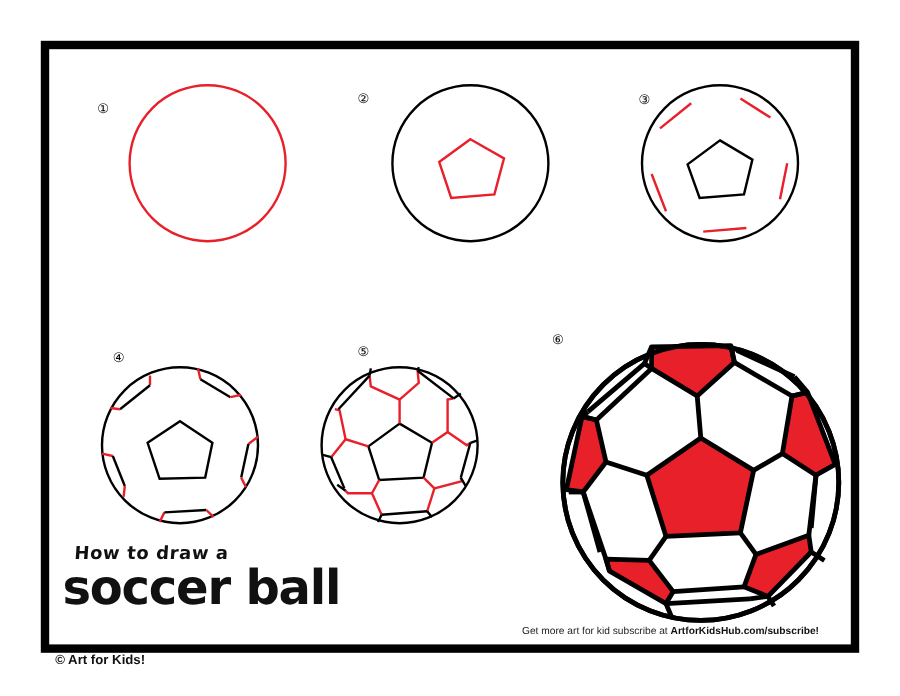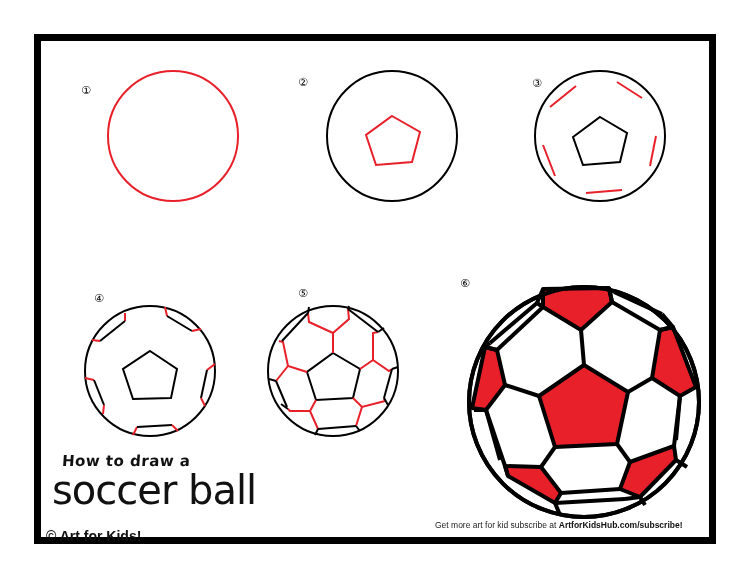--- a/index.html
+++ b/index.html
@@ -1,21 +1,21 @@
 <!DOCTYPE html>
 <html><head>
 <meta charset="utf-8">
 <style>
   html, body { margin:0; padding:0; background:#ffffff; }
   body { width:750px; height:580px; position:relative; overflow:hidden; font-family:"Liberation Sans", sans-serif; }
   .frame { position:absolute; left:34px; top:34px; width:682px; height:510px; border:7px solid #000; box-sizing:border-box; background:#fff; }
   svg.art { position:absolute; left:0; top:0; }
   .title-small { position:absolute; left:62px; top:452px; font-size:15px; font-weight:bold; color:#111; font-family:"DejaVu Sans", sans-serif; letter-spacing:0.5px; transform:skewX(-4deg); }
-  .title-big { position:absolute; left:52px; top:468px; font-size:40px; font-weight:normal; color:#111; font-family:"DejaVu Sans", sans-serif; letter-spacing:-1px; line-height:44px; }
-  .copyright { position:absolute; left:46px; top:528px; font-size:14px; font-weight:bold; color:#111; }
+  .title-big { position:absolute; left:52px; top:468px; font-size:40px; font-weight:bold; color:#111; font-family:"DejaVu Sans", sans-serif; letter-spacing:-1px; line-height:44px; }
+  .copyright { position:absolute; left:46px; top:544px; font-size:11px; font-weight:bold; color:#111; }
   .footer { position:absolute; left:435px; top:520px; font-size:8.5px; color:#222; white-space:nowrap; }
   .footer b { color:#111; }
   .step { font-family:"DejaVu Sans", sans-serif; font-size:11px; }
 </style>
 </head>
 <body>
 
 <div class="frame"></div>
 
 <svg class="art" width="750" height="580" viewBox="0 0 750 580">

